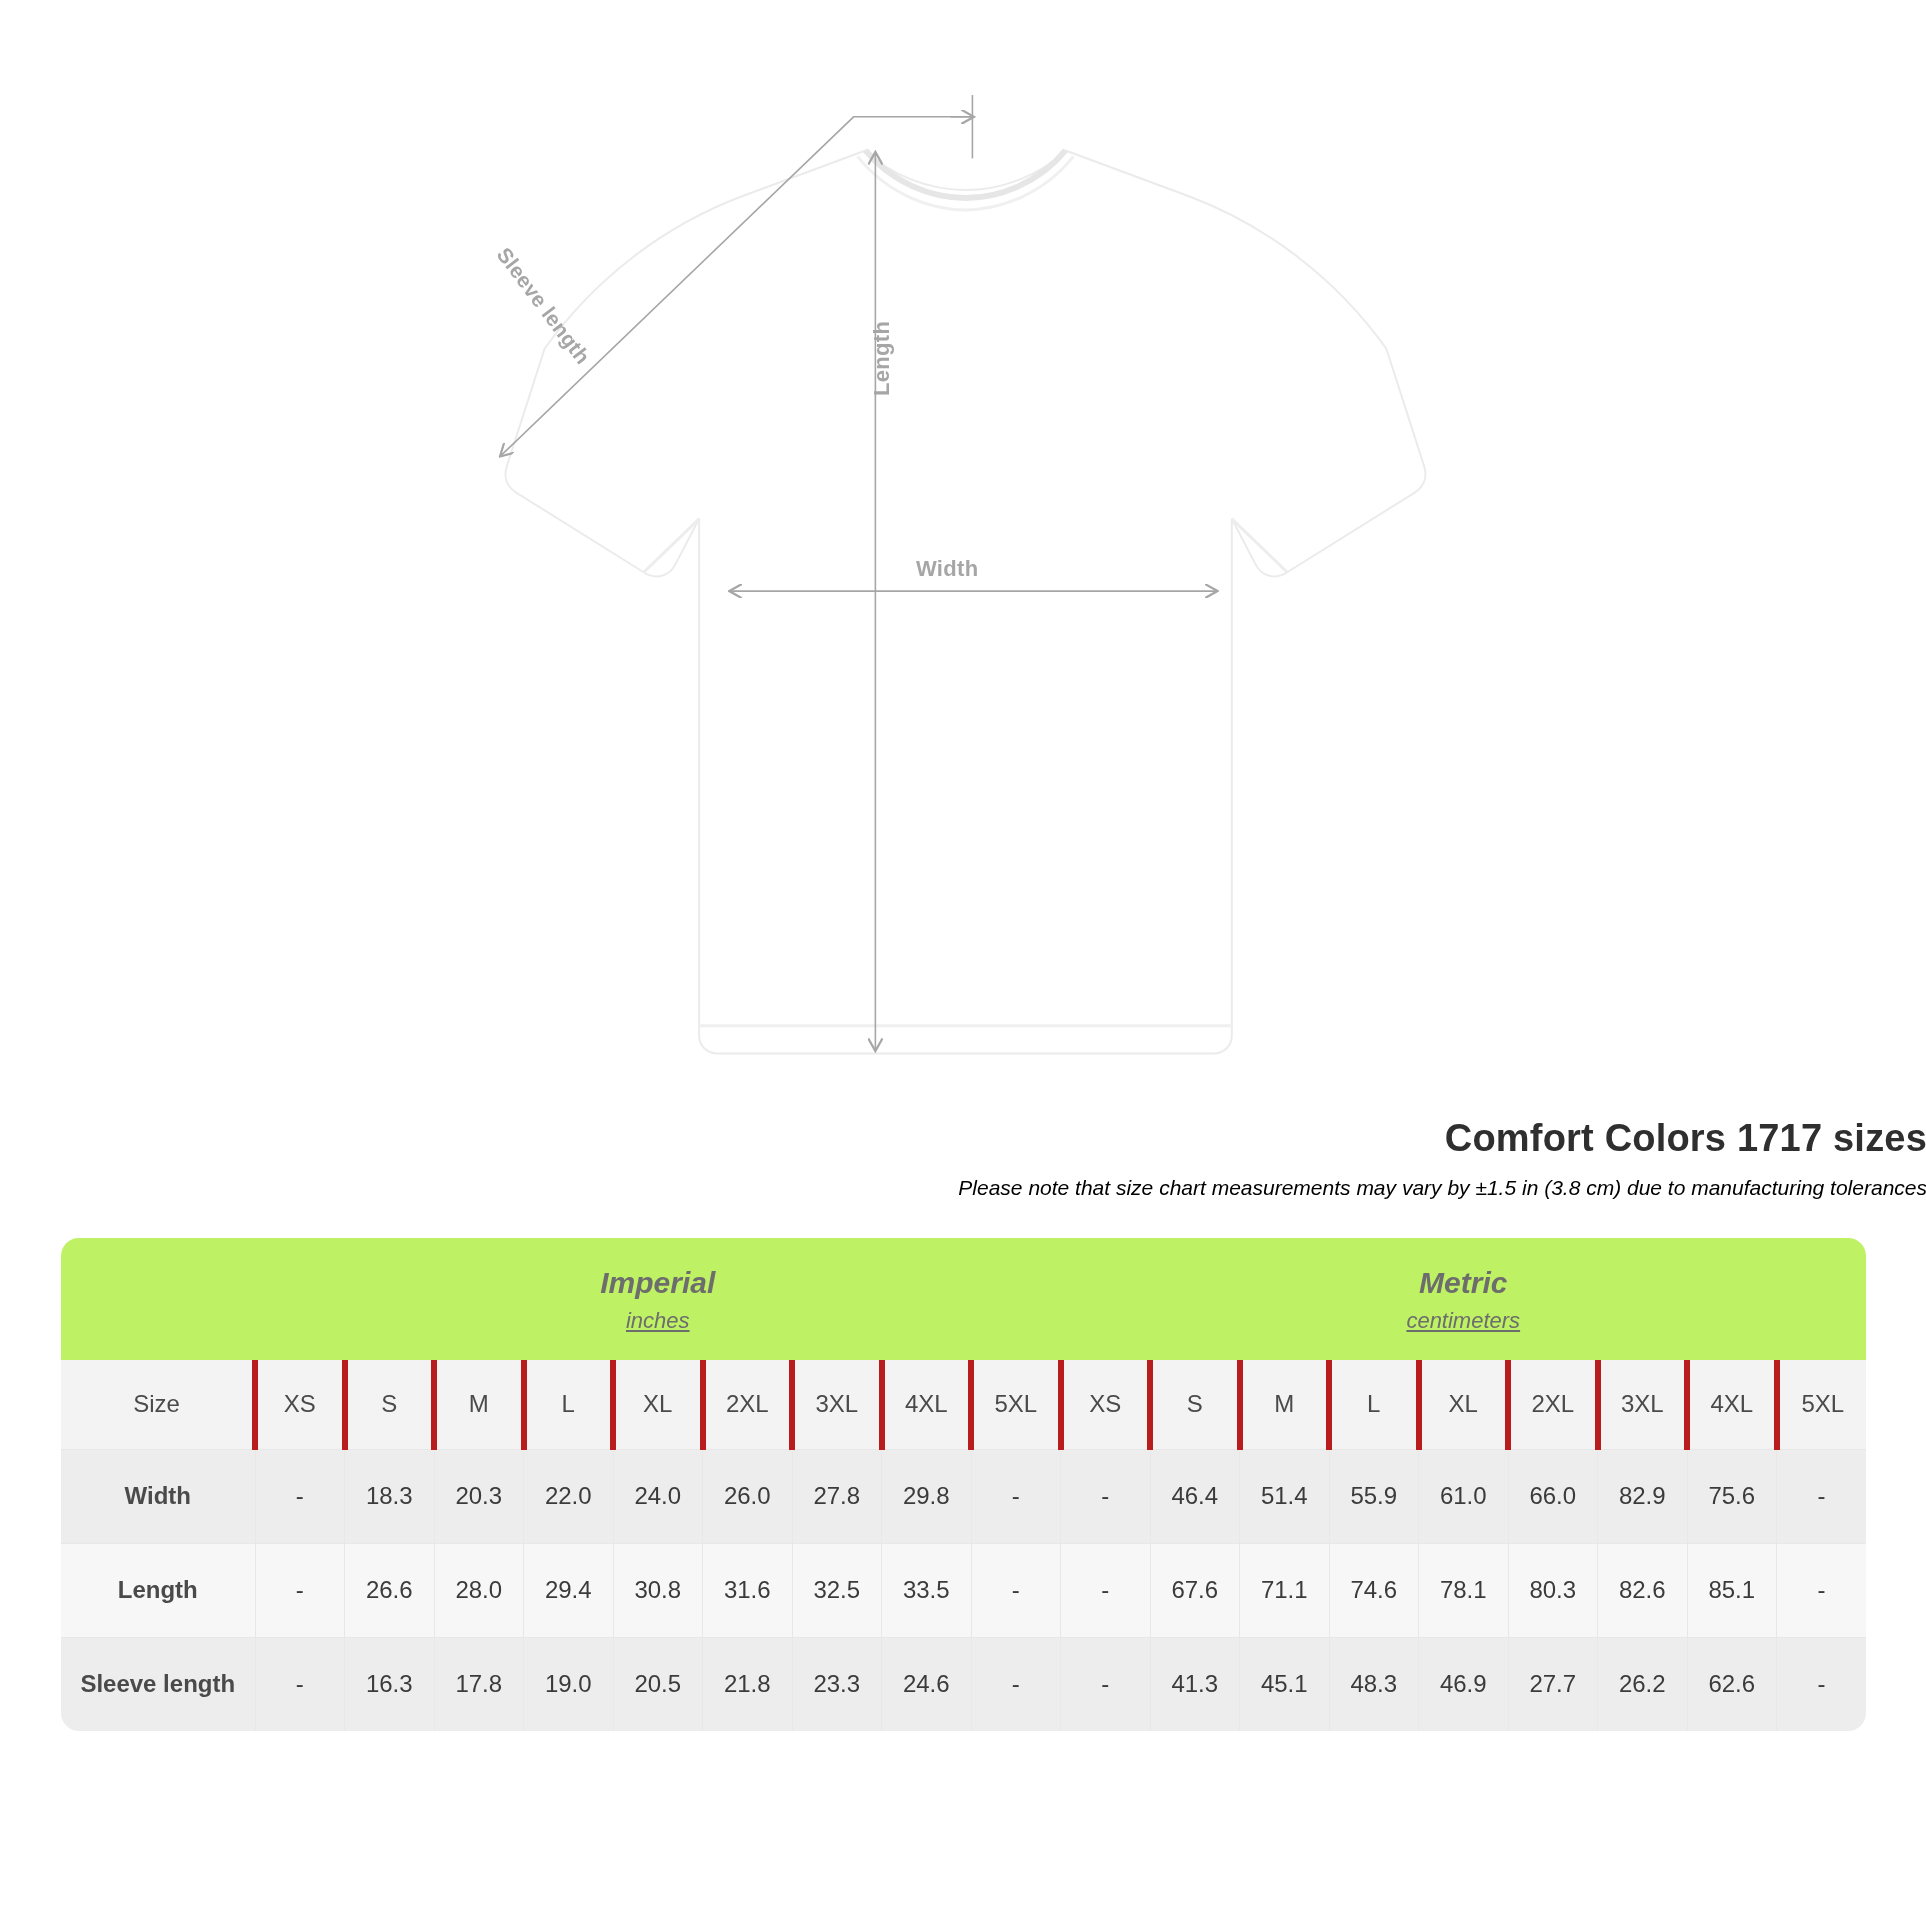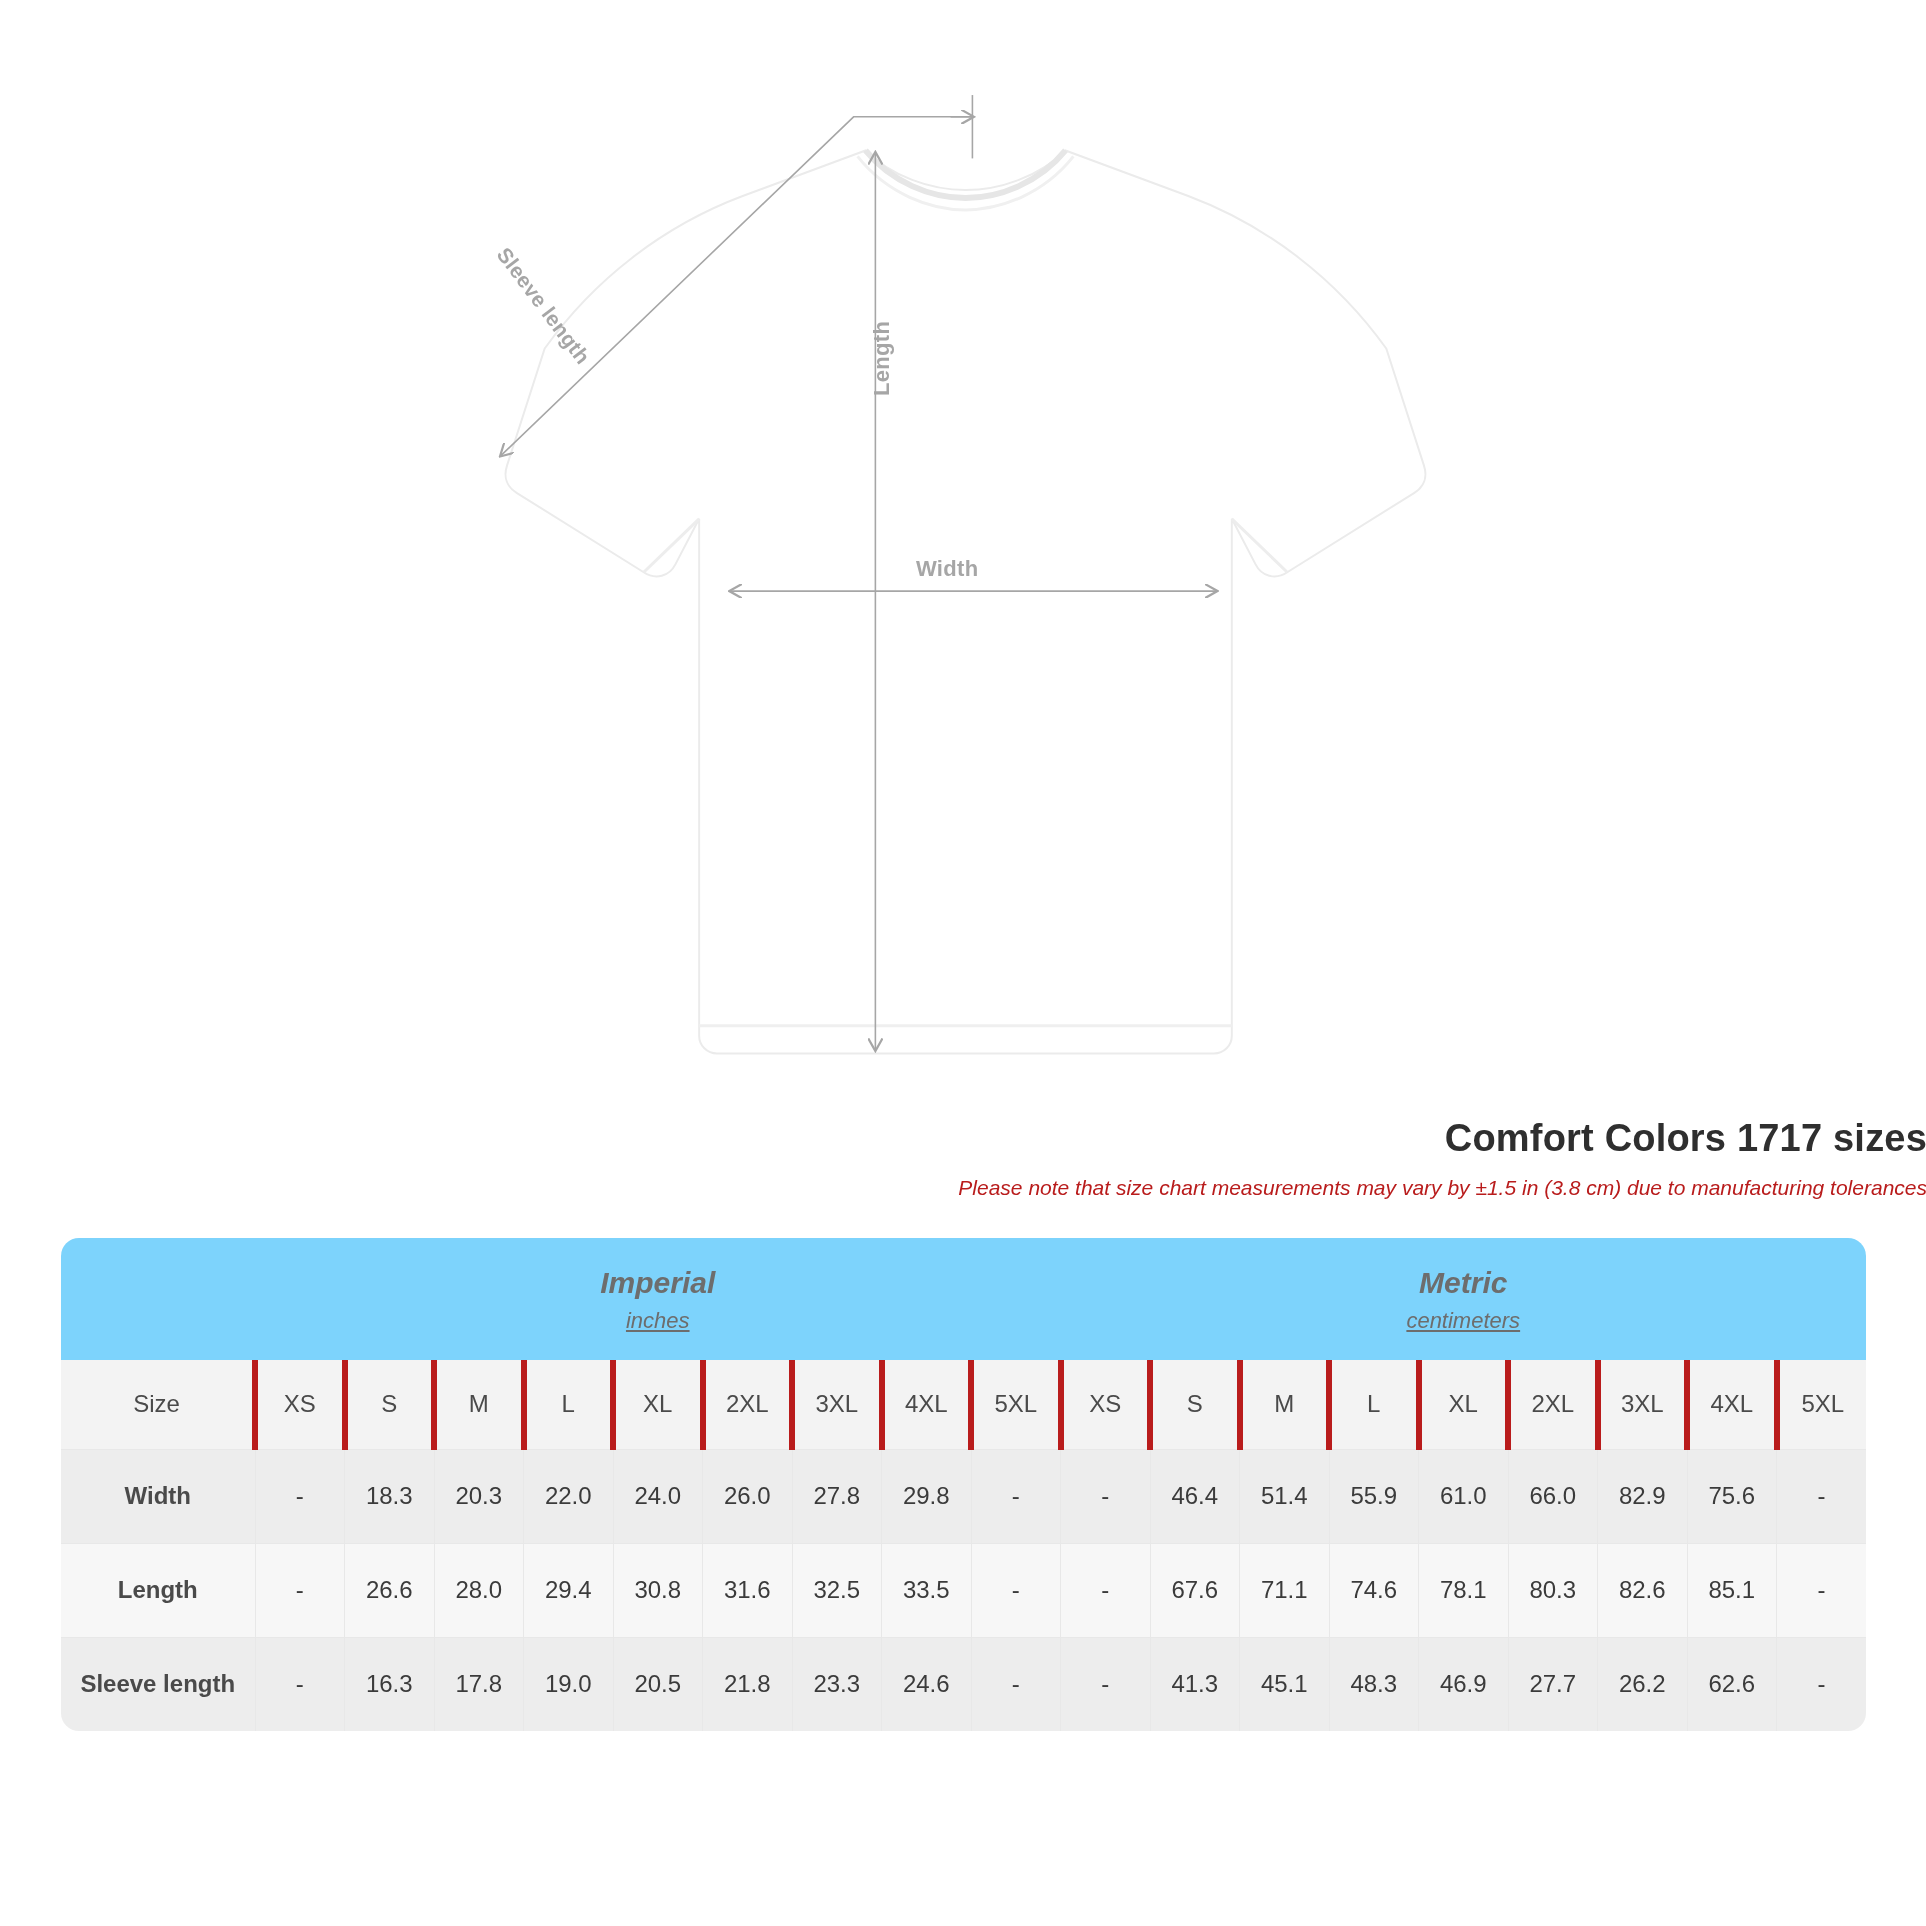--- a/index.html
+++ b/index.html
@@ -67,42 +67,42 @@
   .chart-title {
     font-size: 38px;
     font-weight: bold;
     color: #2f2f2f;
     margin: 0;
     letter-spacing: 0.2px;
   }
   .chart-note {
     font-size: 21px;
     font-style: italic;
-    color: #b91c1c;
+    color: #000000;
     margin-top: 16px;
   }
 
   
   .table-wrap {
     margin: 38px 61px 0 61px;
     border-radius: 18px;
     overflow: hidden;
   }
   table.size-table {
     width: 100%;
     border-collapse: collapse;
     table-layout: fixed;
   }
   table.size-table td, table.size-table th {
     text-align: center;
     vertical-align: middle;
     font-weight: normal;
   }
   .unit-row td {
-    background: #7dd3fc;
+    background: #bef264;
     padding: 26px 0 26px 0;
     border: none;
   }
   .unit-name {
     font-size: 30px;
     font-weight: bold;
     font-style: italic;
     color: #6d6d6d;
     line-height: 1.25;
   }

